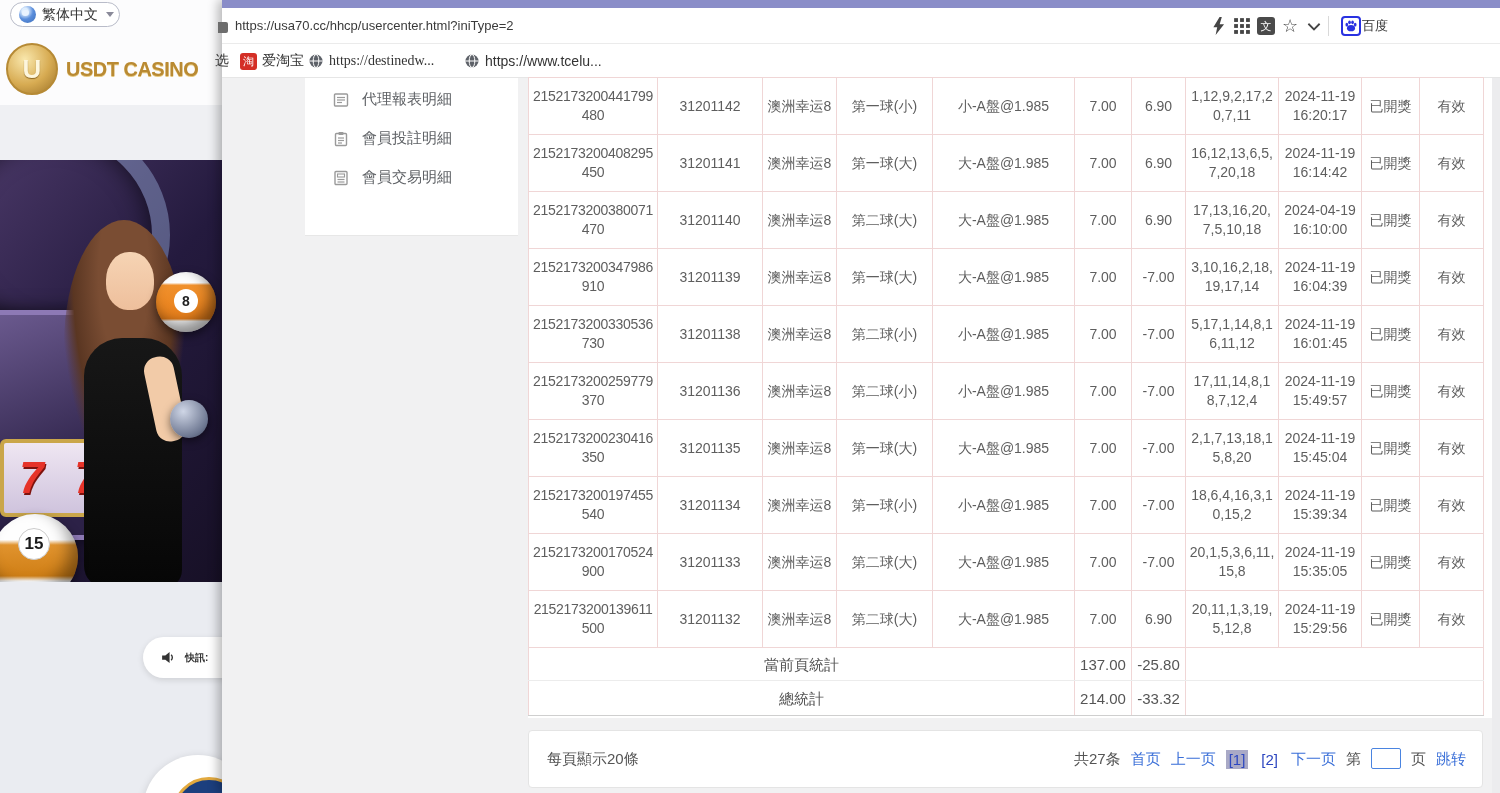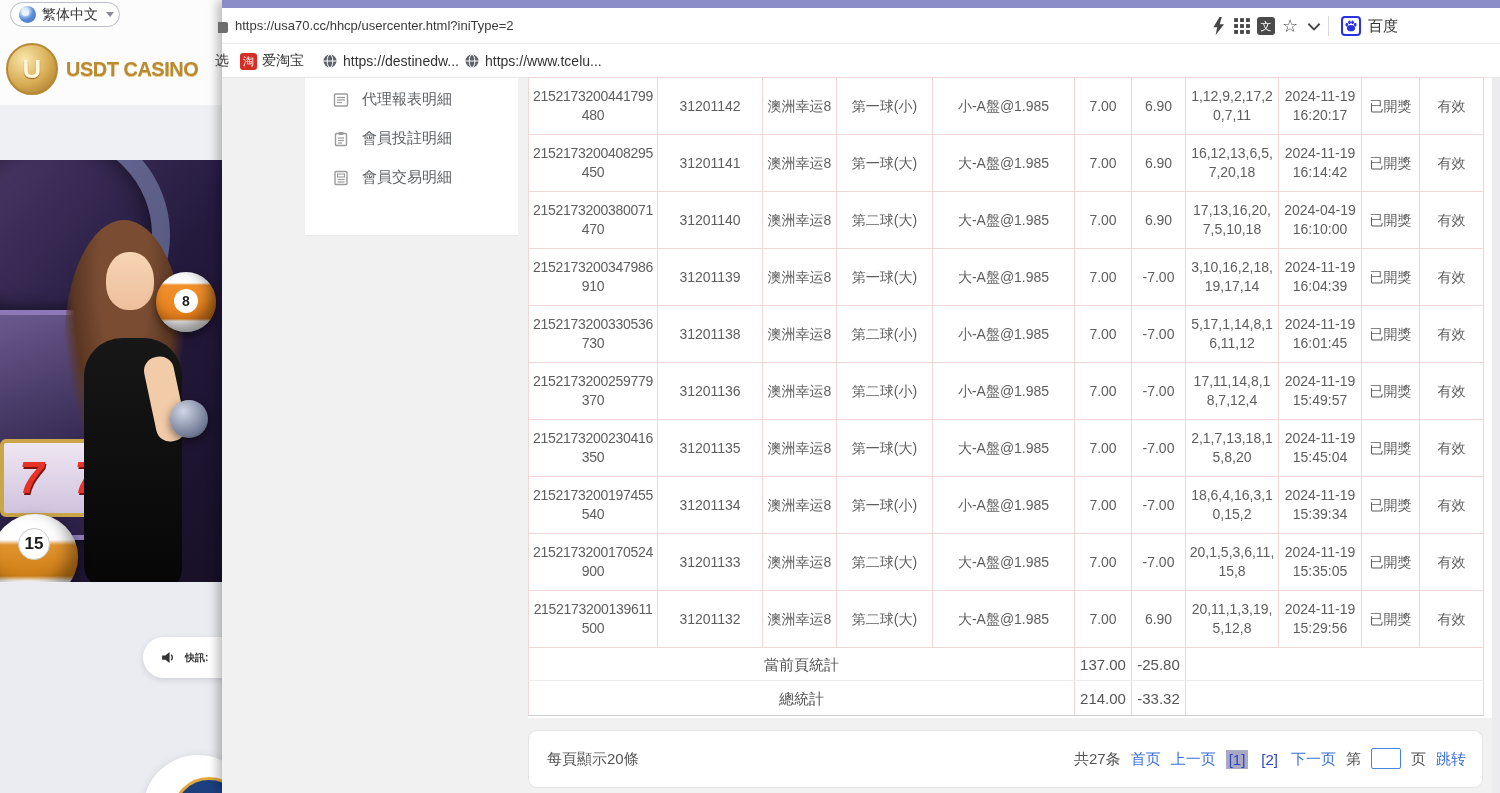--- a/index.html
+++ b/index.html
@@ -49,25 +49,25 @@
   .titlebar { position:absolute; left:0; top:0; width:100%; height:8px; background:#8a8dc8; }
   .addressbar { position:absolute; left:0; top:8px; width:100%; height:36px; background:#fff; border-bottom:1px solid #ebebeb; }
   .lock-cut { position:absolute; left:-4px; top:14px; width:10px; height:11px; background:#6d6d6d; border-radius:0 2px 2px 0; }
   .url-text { position:absolute; left:13px; top:0; height:36px; line-height:36px; font-size:13px; color:#3a3a3a; white-space:nowrap; cursor:text; }
   .abar-icons { position:absolute; right:0; top:0; height:36px; width:300px; }
   .abar-icons .ic { position:absolute; top:9px; width:18px; height:18px; color:#454545; cursor:pointer; }
   .ic svg { width:100%; height:100%; display:block; }
   .ic-bolt { left:10px; } .ic-grid { left:33px; } .ic-translate { left:57px; } .ic-star { left:81px; } .ic-chev { left:105px; }
   .abar-sep { position:absolute; left:128px; top:8px; width:1px; height:20px; background:#d9d9d9; }
   .ic-baidu { position:absolute; left:141px; top:8px; width:20px; height:20px; border:2px solid #2932e1; border-radius:4px; cursor:pointer; display:flex; align-items:center; justify-content:center; }
-  .baidu-label { position:absolute; left:168px; top:0; height:36px; line-height:36px; font-size:15px; color:#333; cursor:pointer; }
+  .baidu-label { position:absolute; left:162px; top:0; height:36px; line-height:36px; font-size:13px; color:#333; cursor:pointer; }
 
   .bookmarksbar { position:absolute; left:0; top:44px; width:100%; height:34px; background:#fff; border-bottom:1px solid #e6e6e6; }
   .bm { position:absolute; top:0; height:34px; display:flex; align-items:center; gap:5px; font-size:14px; color:#333; cursor:pointer; white-space:nowrap; }
-  .bm-cut { left:-7px; } .bm-taobao { left:18px; } .bm-destined { left:100px; } .bm-tcelu { left:242px; }
+  .bm-cut { left:-7px; } .bm-taobao { left:18px; } .bm-destined { left:86px;font-family:Liberation Serif, serif; } .bm-tcelu { left:242px; }
   .tao-icon { width:17px; height:17px; background:#d42f26; color:#fff; border-radius:3px; font-size:11px; display:flex; align-items:center; justify-content:center; }
   .globe-icon { width:16px; height:16px; color:#5d6168; }
 
   .content { position:absolute; left:0; top:78px; width:100%; height:715px; background:#f1f1f2; }
 
   
   .side-panel { position:absolute; left:83px; top:0; width:213px; height:158px; background:#fff; border-bottom:1px solid #e7e7e7; padding-top:2px; }
   .menu-item { height:39px; display:flex; align-items:center; gap:13px; padding-left:28px; color:#5f6266; font-size:15px; cursor:pointer; }
   .menu-item .micon { width:16px; height:16px; color:#9a9a9a; flex:0 0 auto; }
   .menu-item.active { color:#f0813f; }
@@ -81,21 +81,21 @@
   td.col-bet_id { word-break:break-all; font-size:13px; letter-spacing:-0.3px; }
   td.col-numbers { word-break:break-all; }
   td.col-time { }
   tr.sumrow td { height:33px; font-size:15px; color:#555; border-top:1px solid #ececec; border-bottom:1px solid #ececec; padding:4px 3px; }
   tr.sumrow td.sum-amount, tr.sumrow td.sum-result { border-left:1px solid #f0d6d6; border-right:1px solid #f0d6d6; }
   tr.sumrow.last td { border-bottom:1px solid #cfcfcf; height:35px; }
 
   .scroll-strip { position:absolute; left:1270px; top:0; width:8px; height:715px; background:#ececee; }
 
   
-  .pagebox { position:absolute; left:306px; top:652px; width:955px; height:58px; background:#fff; border:1px solid #e4e4e4; border-radius:9px; }
+  .pagebox { position:absolute; left:306px; top:652px; width:955px; height:58px; background:#fff; border:1px solid #e4e4e4; border-radius:4px; }
   .perpage { position:absolute; left:18px; top:0; height:56px; line-height:56px; font-size:15px; color:#555; }
   .pager { position:absolute; right:16px; top:0; height:38px; display:flex; align-items:flex-end; gap:10px; font-size:15px; }
   .pager .plain { color:#555; }
   .pager .plink { color:#3a6fd8; cursor:pointer; }
   .pager .pnum { color:#2d47c0; cursor:pointer; padding:1px 3px; }
   .pager .pnum.cur { background:#a9a9c6; }
   .jump-input { width:30px; height:21px; border:1px solid #4a84e0; border-radius:2px; background:#fff; font-size:13px; text-align:center; color:#333; }
 </style>
 </head>
 <body>

